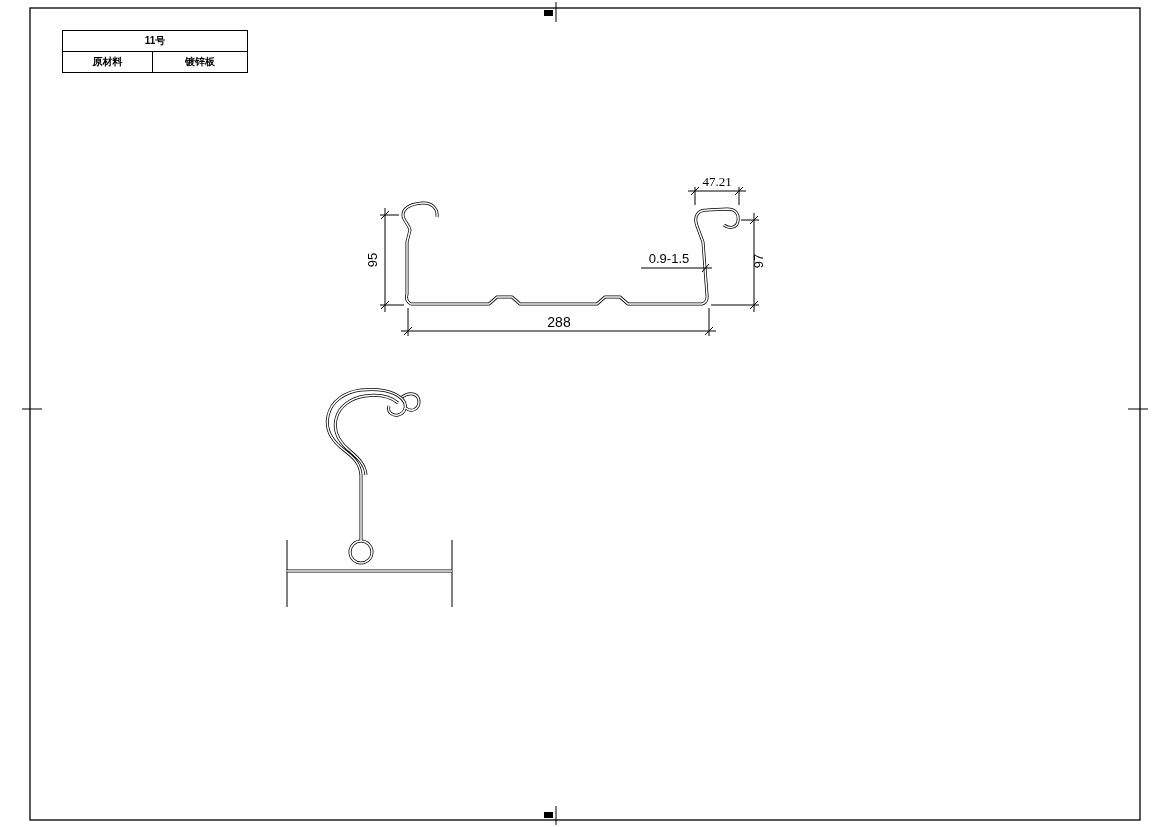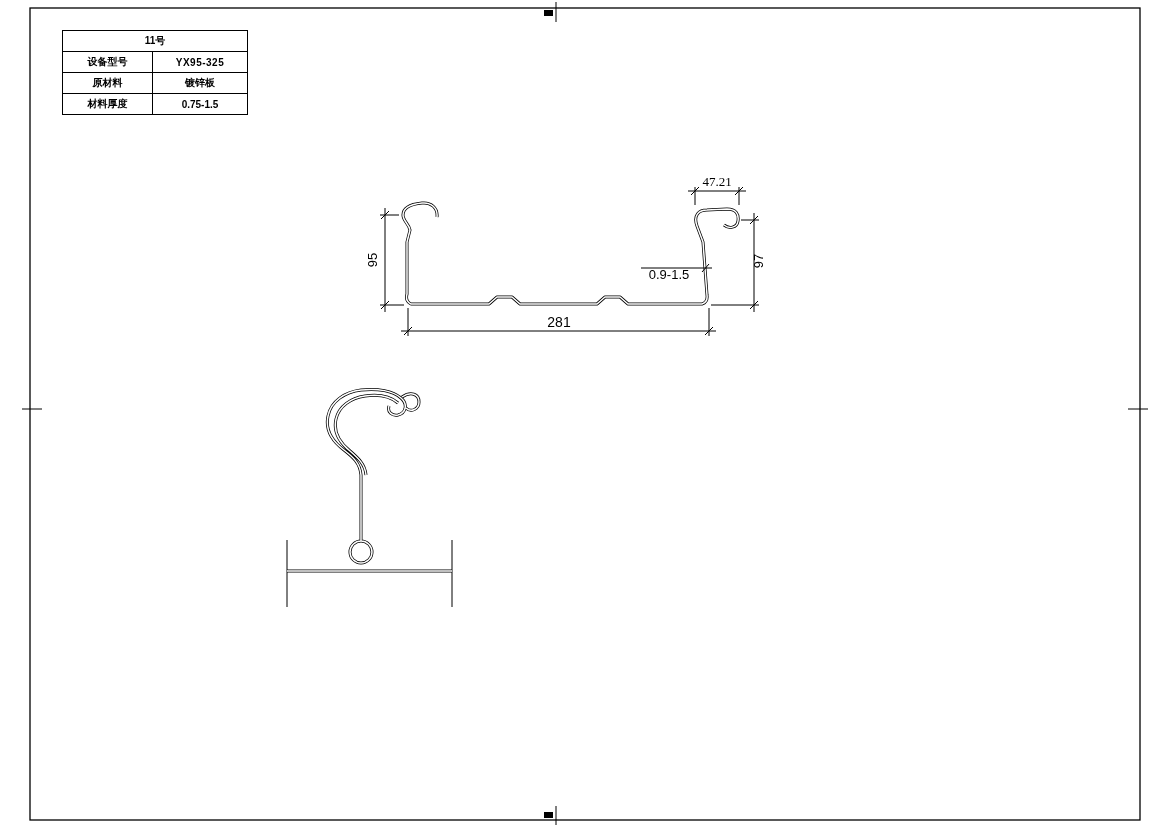--- a/index.html
+++ b/index.html
@@ -113,33 +113,25 @@
         M 402 397 C 411 391 419 394 419 402 C 419 409 411 413 406 408"></path>
     </g>
   </svg>
 
   <table class="title-block">
     <tbody>
         <tr>
       <td colspan="2" class="hdr">11号</td>
     </tr>
     <tr>
-      <td class="col-label">设备型号</td>
-      <td class="col-value model">YX95-325</td>
-    </tr>
-    <tr>
       <td class="col-label">原材料</td>
       <td class="col-value material">镀锌板</td>
-    </tr>
-    <tr>
-      <td class="col-label">材料厚度</td>
-      <td class="col-value small">0.75-1.5</td>
     </tr>
   </tbody>
     </table>
 
   <div class="dim" style="left:692px; top:175px; width:50px;font-family:Liberation Serif, serif;">47.21</div>
   <div class="dim rot" style="left:360px; top:252px; width:28px; height:16px;">95</div>
   <div class="dim rot" style="left:746px; top:253px; width:28px; height:16px;">97</div>
-  <div class="dim" style="left:640px; top:268px; width:58px;">0.9-1.5</div>
-  <div class="dim big" style="left:535px; top:315px; width:48px;">281</div>
+  <div class="dim" style="left:640px; top:252px; width:58px;">0.9-1.5</div>
+  <div class="dim big" style="left:535px; top:315px; width:48px;">288</div>
 
 </div>
 
 </body></html>

